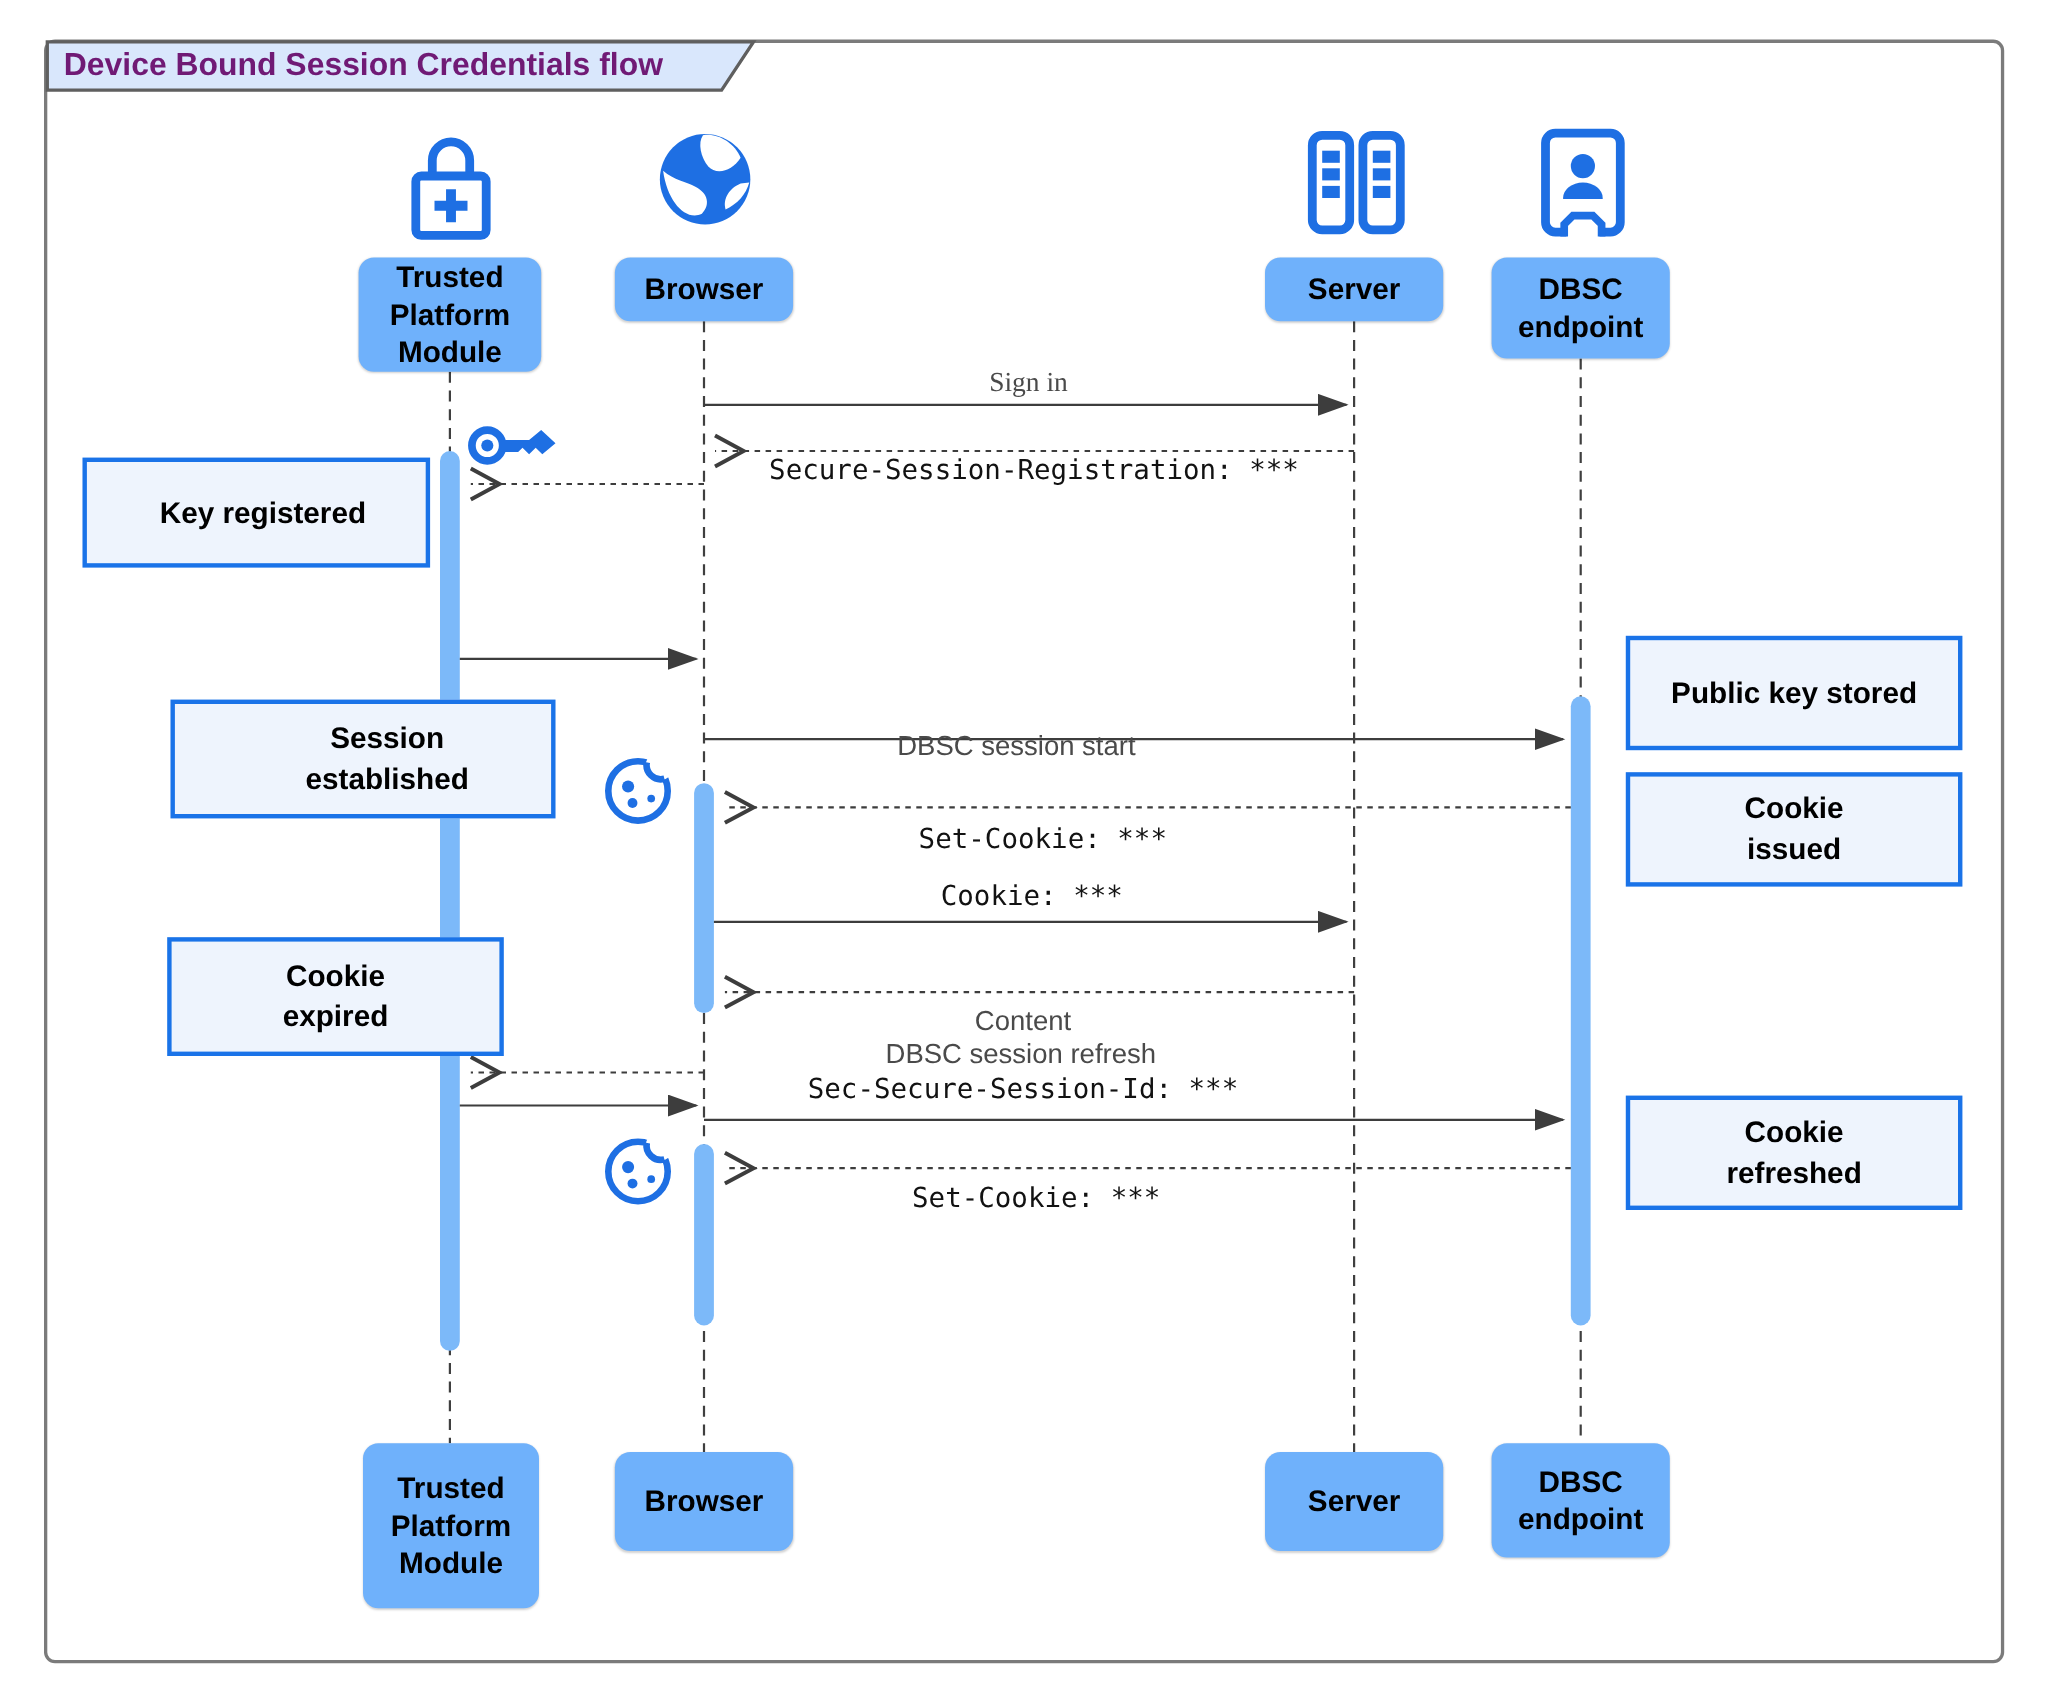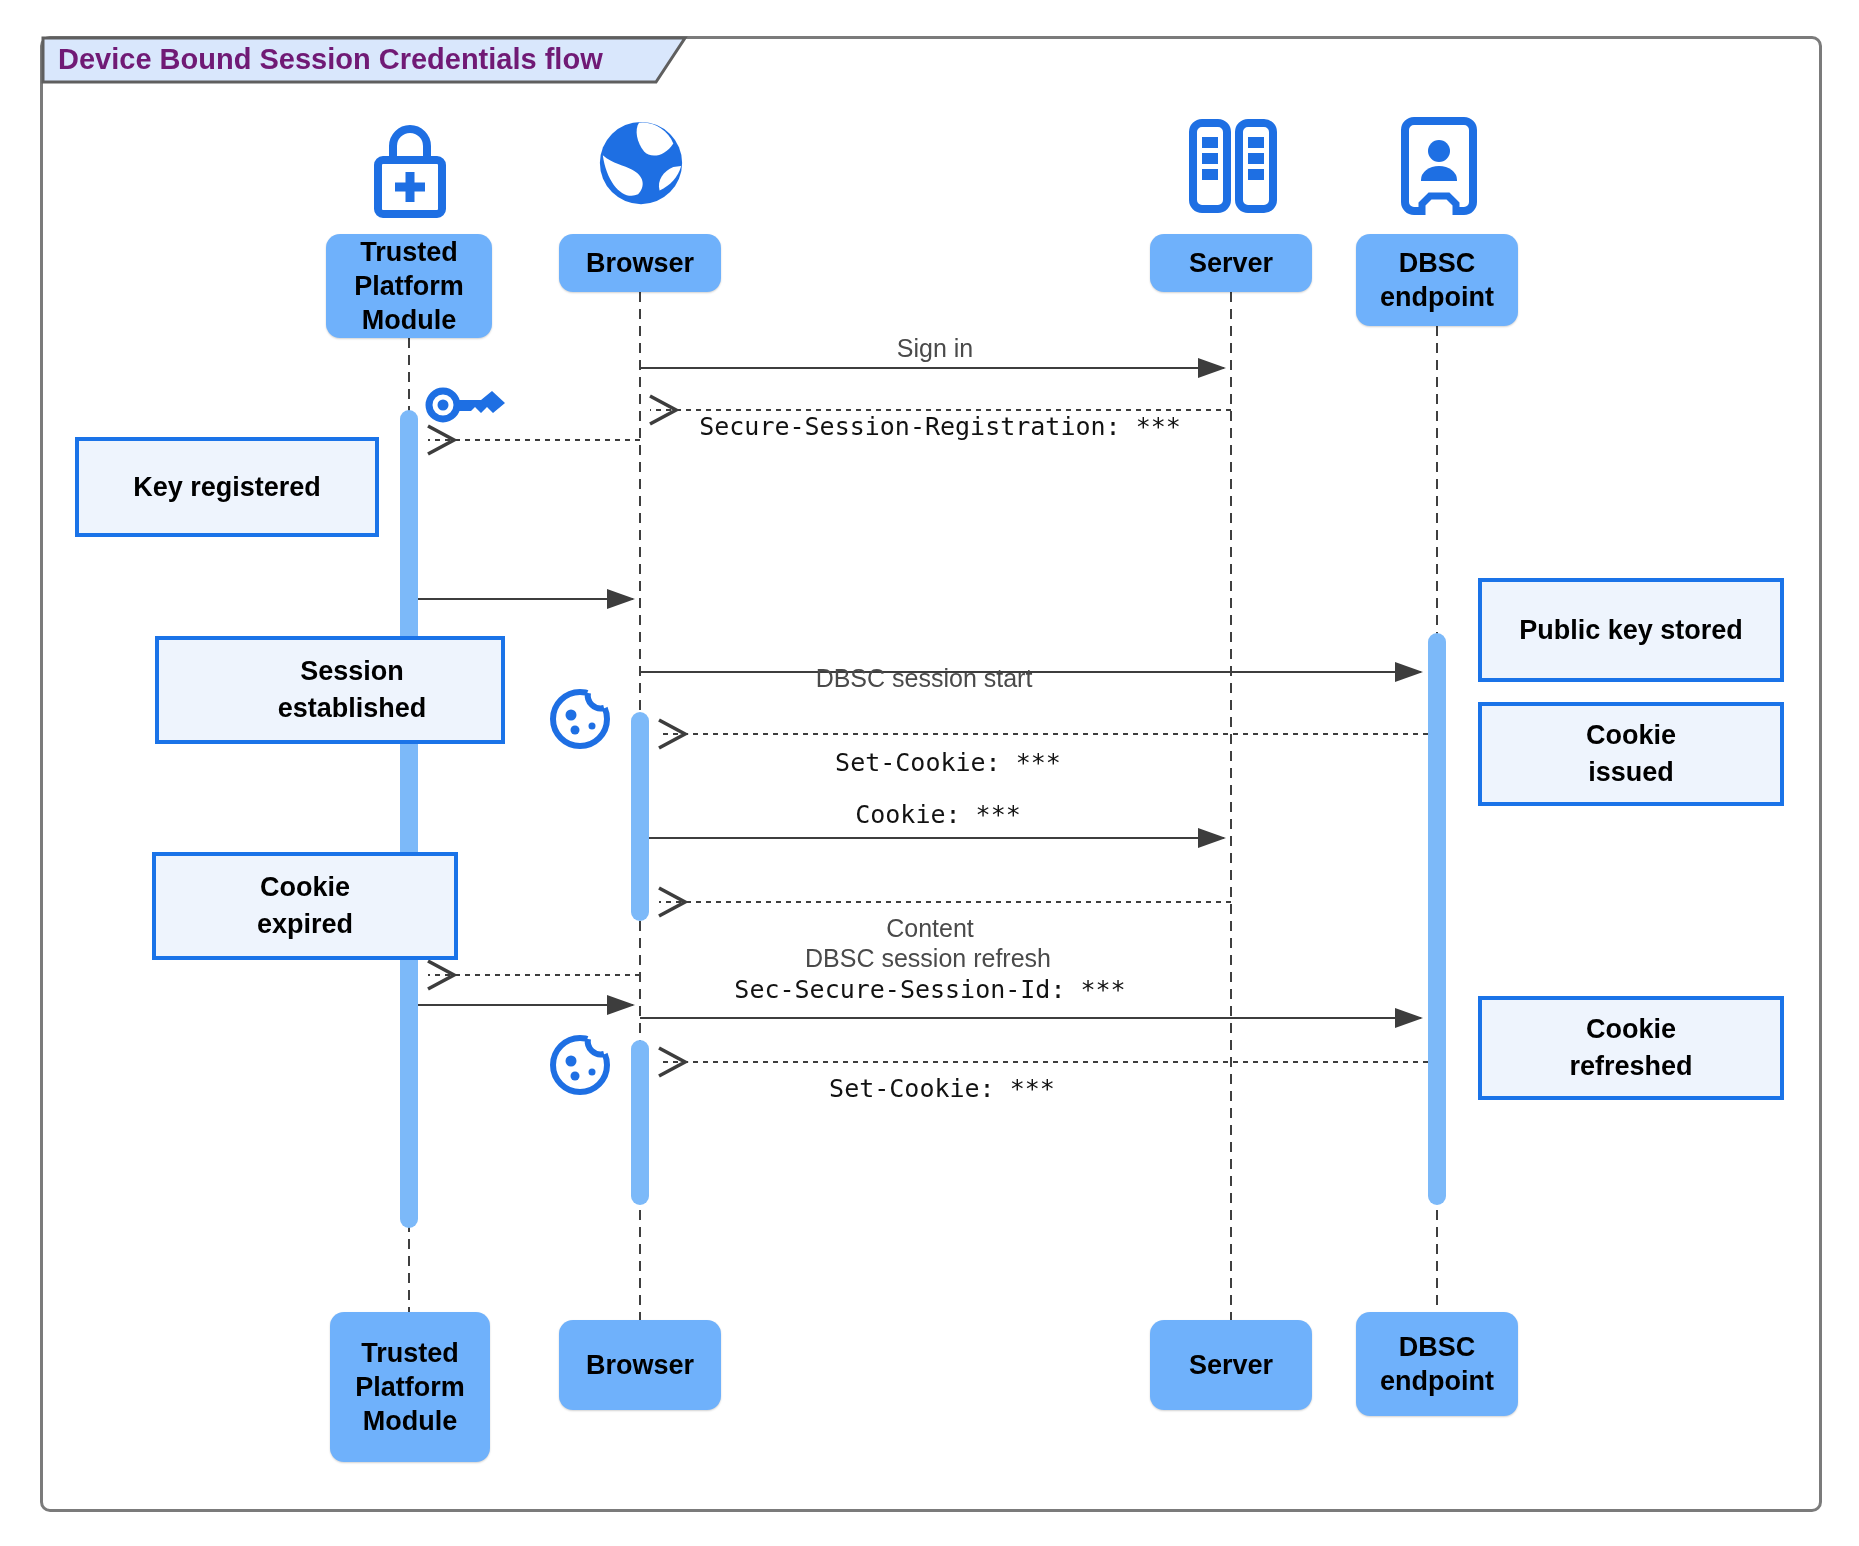--- a/index.html
+++ b/index.html
@@ -137,32 +137,32 @@
 endpoint</div>
 
 <div class="abs actor-box" style="left:330px;top:1312px;width:160px;height:150px;">Trusted
 Platform
 Module</div>
 <div class="abs actor-box" style="left:559px;top:1320px;width:162px;height:90px;">Browser</div>
 <div class="abs actor-box" style="left:1150px;top:1320px;width:162px;height:90px;">Server</div>
 <div class="abs actor-box" style="left:1356px;top:1312px;width:162px;height:104px;">DBSC
 endpoint</div>
 
-<div class="abs note" style="left:75px;top:437px;width:296px;height:92px;">Key registered</div>
+<div class="abs note" style="left:75px;top:416px;width:296px;height:92px;padding-left:12px;">Key registered</div>
 <div class="abs note" style="left:155px;top:636px;width:298px;height:100px;padding-left:44px;">Session
 established</div>
 <div class="abs note" style="left:152px;top:852px;width:298px;height:100px;">Cookie
 expired</div>
 <div class="abs note" style="left:1478px;top:578px;width:298px;height:96px;">Public key stored</div>
 <div class="abs note" style="left:1478px;top:702px;width:298px;height:96px;">Cookie
 issued</div>
 <div class="abs note" style="left:1478px;top:996px;width:298px;height:96px;">Cookie
 refreshed</div>
 
-<div class="abs msg" style="left:935px;top:334px;">Sign in</div>
+<div class="abs msg" style="left:935px;top:334px;font-family:Liberation Serif, serif;">Sign in</div>
 <div class="abs msg mono" style="left:940px;top:412px;">Secure-Session-Registration: ***</div>
 <div class="abs msg" style="left:878px;top:664px;margin-left:46px;">DBSC session start</div>
 <div class="abs msg mono" style="left:948px;top:748px;">Set-Cookie: ***</div>
 <div class="abs msg mono" style="left:938px;top:800px;">Cookie: ***</div>
 <div class="abs msg" style="left:930px;top:914px;">Content</div>
 <div class="abs msg" style="left:928px;top:944px;">DBSC session refresh</div>
 <div class="abs msg mono" style="left:930px;top:975px;">Sec-Secure-Session-Id: ***</div>
 <div class="abs msg mono" style="left:942px;top:1074px;">Set-Cookie: ***</div>
 
 </body></html>

